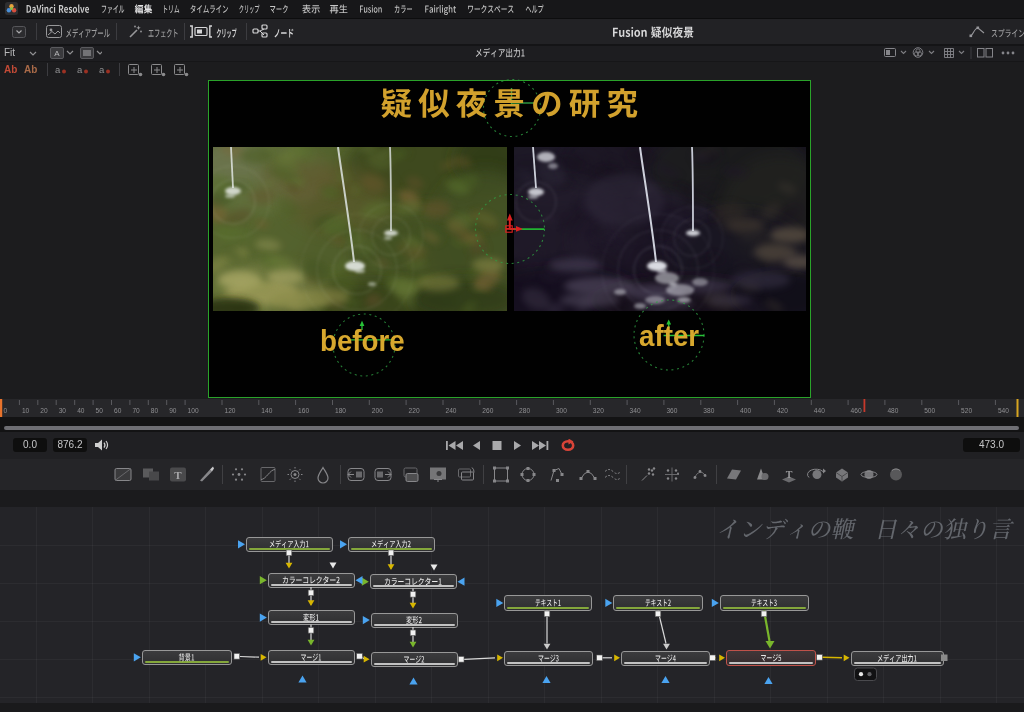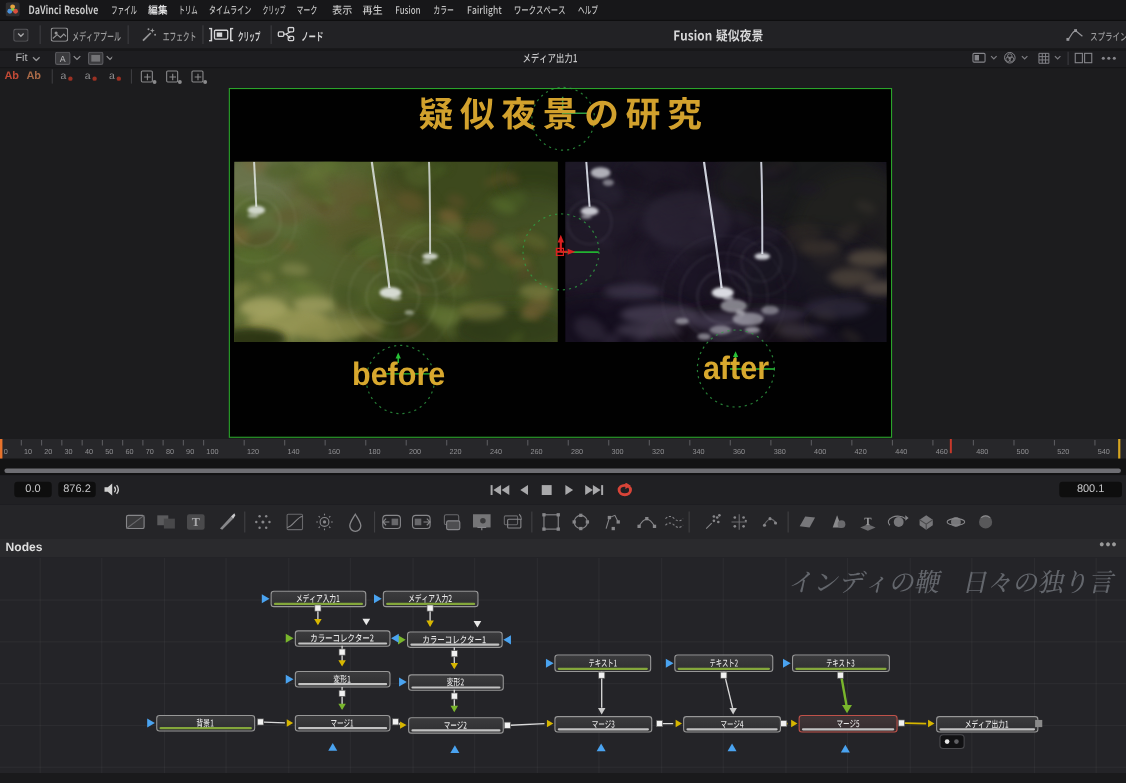--- a/index.html
+++ b/index.html
@@ -27,24 +27,20 @@
 <div id="page">
   <div class="abs" id="menubar"></div>
   <div class="abs" id="toolbar"></div>
   <div class="abs" id="viewhdr"></div>
   <div class="abs" id="viewerbg"></div>
   <div class="abs" id="ruler"></div>
   <div class="abs" id="scrollstrip"></div>
   <div class="abs" id="scrollbar"></div>
   <div class="abs" id="transport"></div>
   <div class="abs" id="tools"></div>
-  <div class="abs" id="nodeshdr">
-      <span style="position:absolute;left:5px;top:2px;font-size:11px;font-weight:bold;color:#dedede;">Nodes</span>
-      <span style="position:absolute;right:8px;top:-3px;font-size:13px;color:#9a9a9a;letter-spacing:1px;">•••</span>
-    </div>
   <div class="abs" id="nodecanvas"></div>
   <div class="abs" id="bottomstrip"></div>
   <svg class="abs" style="left:0;top:61px" width="1024" height="338" viewBox="0 61 1024 338">
       <defs>
         <filter id="bl8" x="-30%" y="-30%" width="160%" height="160%">
           <feGaussianBlur stdDeviation="7"></feGaussianBlur>
         </filter>
         <filter id="bl4" x="-40%" y="-40%" width="180%" height="180%">
           <feGaussianBlur stdDeviation="3.5"></feGaussianBlur>
         </filter>
@@ -433,21 +429,21 @@
       <line x1="958.6" y1="1" x2="958.6" y2="6" stroke="#5a5a5e" stroke-width="1"></line>
       <text x="961.1" y="13.5" font-family="Liberation Sans" font-size="6.6" fill="#8f8f92">520</text>
       <line x1="995.4" y1="1" x2="995.4" y2="6" stroke="#5a5a5e" stroke-width="1"></line>
       <text x="997.9" y="13.5" font-family="Liberation Sans" font-size="6.6" fill="#8f8f92">540</text>
       <rect x="0" y="0" width="2.2" height="18" fill="#e8732c"></rect>
       <rect x="863.5" y="0" width="1.8" height="13" fill="#c8392b"></rect>
       <rect x="1016.5" y="0" width="2" height="18" fill="#d7a520"></rect>
     </svg>
   <div class="numbox" style="left:13px;width:34px;">0.0</div>
     <div class="numbox" style="left:53px;width:34px;">876.2</div>
-    <div class="numbox" style="left:963px;width:57px;">800.1</div>
+    <div class="numbox" style="left:963px;width:57px;">473.0</div>
     <svg class="abs" style="left:94px;top:438px" width="16" height="14" viewBox="0 0 16 14">
       <polygon points="1,5 4,5 8,1.5 8,12.5 4,9 1,9" fill="#cfcfcf"></polygon>
       <path d="M10,4.5 A4 4 0 0 1 10,9.5 M12,3 A6.5 6.5 0 0 1 12,11" stroke="#cfcfcf" stroke-width="1.2" fill="none"></path>
     </svg>
     <svg class="abs" style="left:444px;top:439px" width="140" height="13" viewBox="0 0 140 13">
       <rect x="2" y="2" width="1.8" height="9" fill="#a9a9ab"></rect>
       <polygon points="11.5,2 11.5,11 4.5,6.5" fill="#a9a9ab"></polygon>
       <polygon points="19,2 19,11 12,6.5" fill="#a9a9ab"></polygon>
       <polygon points="36,2 36,11 29,6.5" fill="#a9a9ab"></polygon>
       <rect x="48.5" y="2" width="9" height="9" fill="#a9a9ab"></rect>
@@ -792,21 +788,21 @@
       <rect x="1" y="5" width="5" height="4" rx="1" fill="none" stroke="#d5d5d7" stroke-width="1.2"></rect>
       <rect x="10" y="1" width="5" height="4" rx="1" fill="none" stroke="#d5d5d7" stroke-width="1.2"></rect>
       <rect x="10" y="9" width="5" height="4" rx="1" fill="none" stroke="#d5d5d7" stroke-width="1.2"></rect>
       <path d="M6,7 L8,7 L12,5 M8,7 L12,11" stroke="#d5d5d7" fill="none"></path>
     </svg>
     <svg class="abs" style="left:969px;top:25px" width="16" height="14" viewBox="0 0 16 14">
       <path d="M1,11 C4,11 5,3 9,3 L15,8" stroke="#96969a" fill="none" stroke-width="1.1"></path>
       <rect x="7.5" y="1.5" width="2.6" height="2.6" fill="#96969a"></rect>
       <rect x="0.5" y="9.5" width="2.6" height="2.6" fill="#96969a"></rect>
     </svg>
-    <div class="abs" style="left:14px;top:47px;font-size:10px;color:#b9b9bb;">Fit</div>
+    <div class="abs" style="left:4px;top:47px;font-size:10px;color:#b9b9bb;">Fit</div>
     <svg class="abs" style="left:29px;top:51px" width="8" height="5" viewBox="0 0 8 5">
       <path d="M1,1 L4,4 L7,1" stroke="#909092" fill="none" stroke-width="1.2"></path>
     </svg>
     <svg class="abs" style="left:50px;top:47px" width="52" height="12" viewBox="0 0 52 12">
       <rect x="0.5" y="0.5" width="13" height="11" rx="1.5" fill="#3a3a3d" stroke="#5a5a5e"></rect>
       <text x="7" y="9" font-size="8" text-anchor="middle" fill="#b9b9bb" font-family="Liberation Sans">A</text>
       <path d="M17,4 L20,7 L23,4" stroke="#909092" fill="none" stroke-width="1.2"></path>
       <rect x="30.5" y="0.5" width="13" height="11" rx="1.5" fill="#3a3a3d" stroke="#5a5a5e"></rect>
       <rect x="33" y="3" width="8" height="6" fill="#737376"></rect>
       <path d="M47,4 L50,7 L53,4" stroke="#909092" fill="none" stroke-width="1.2"></path>

